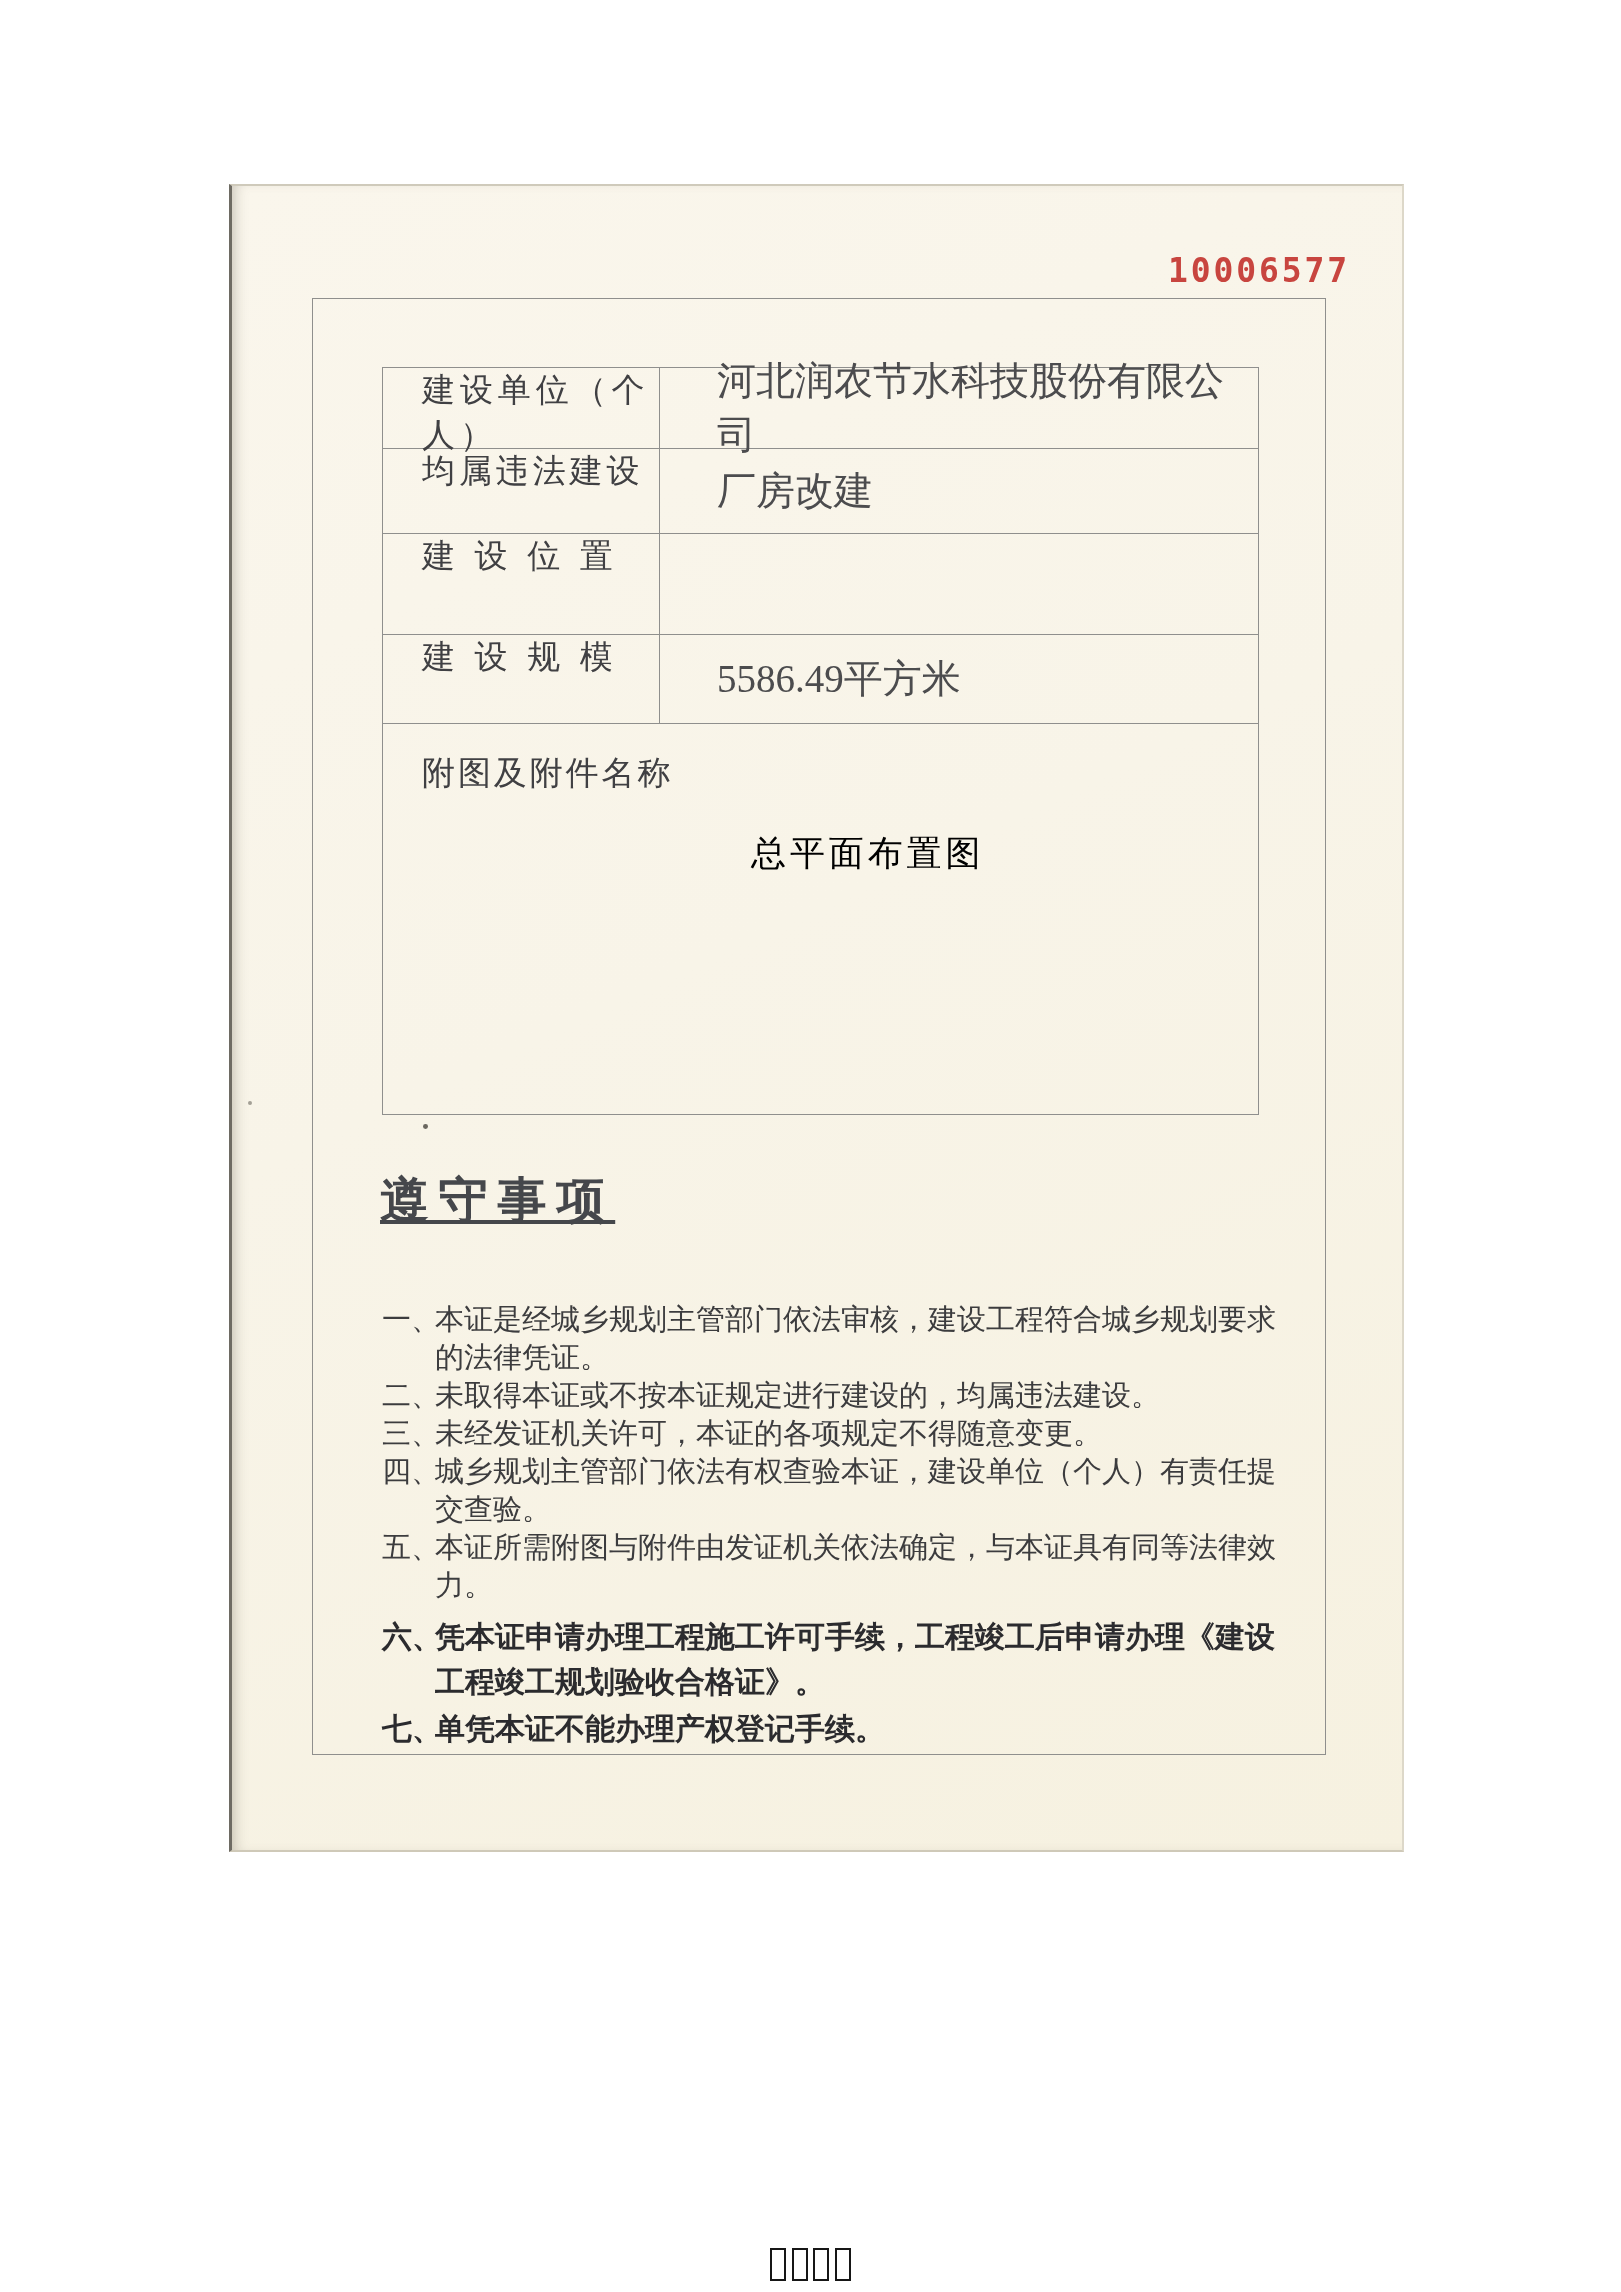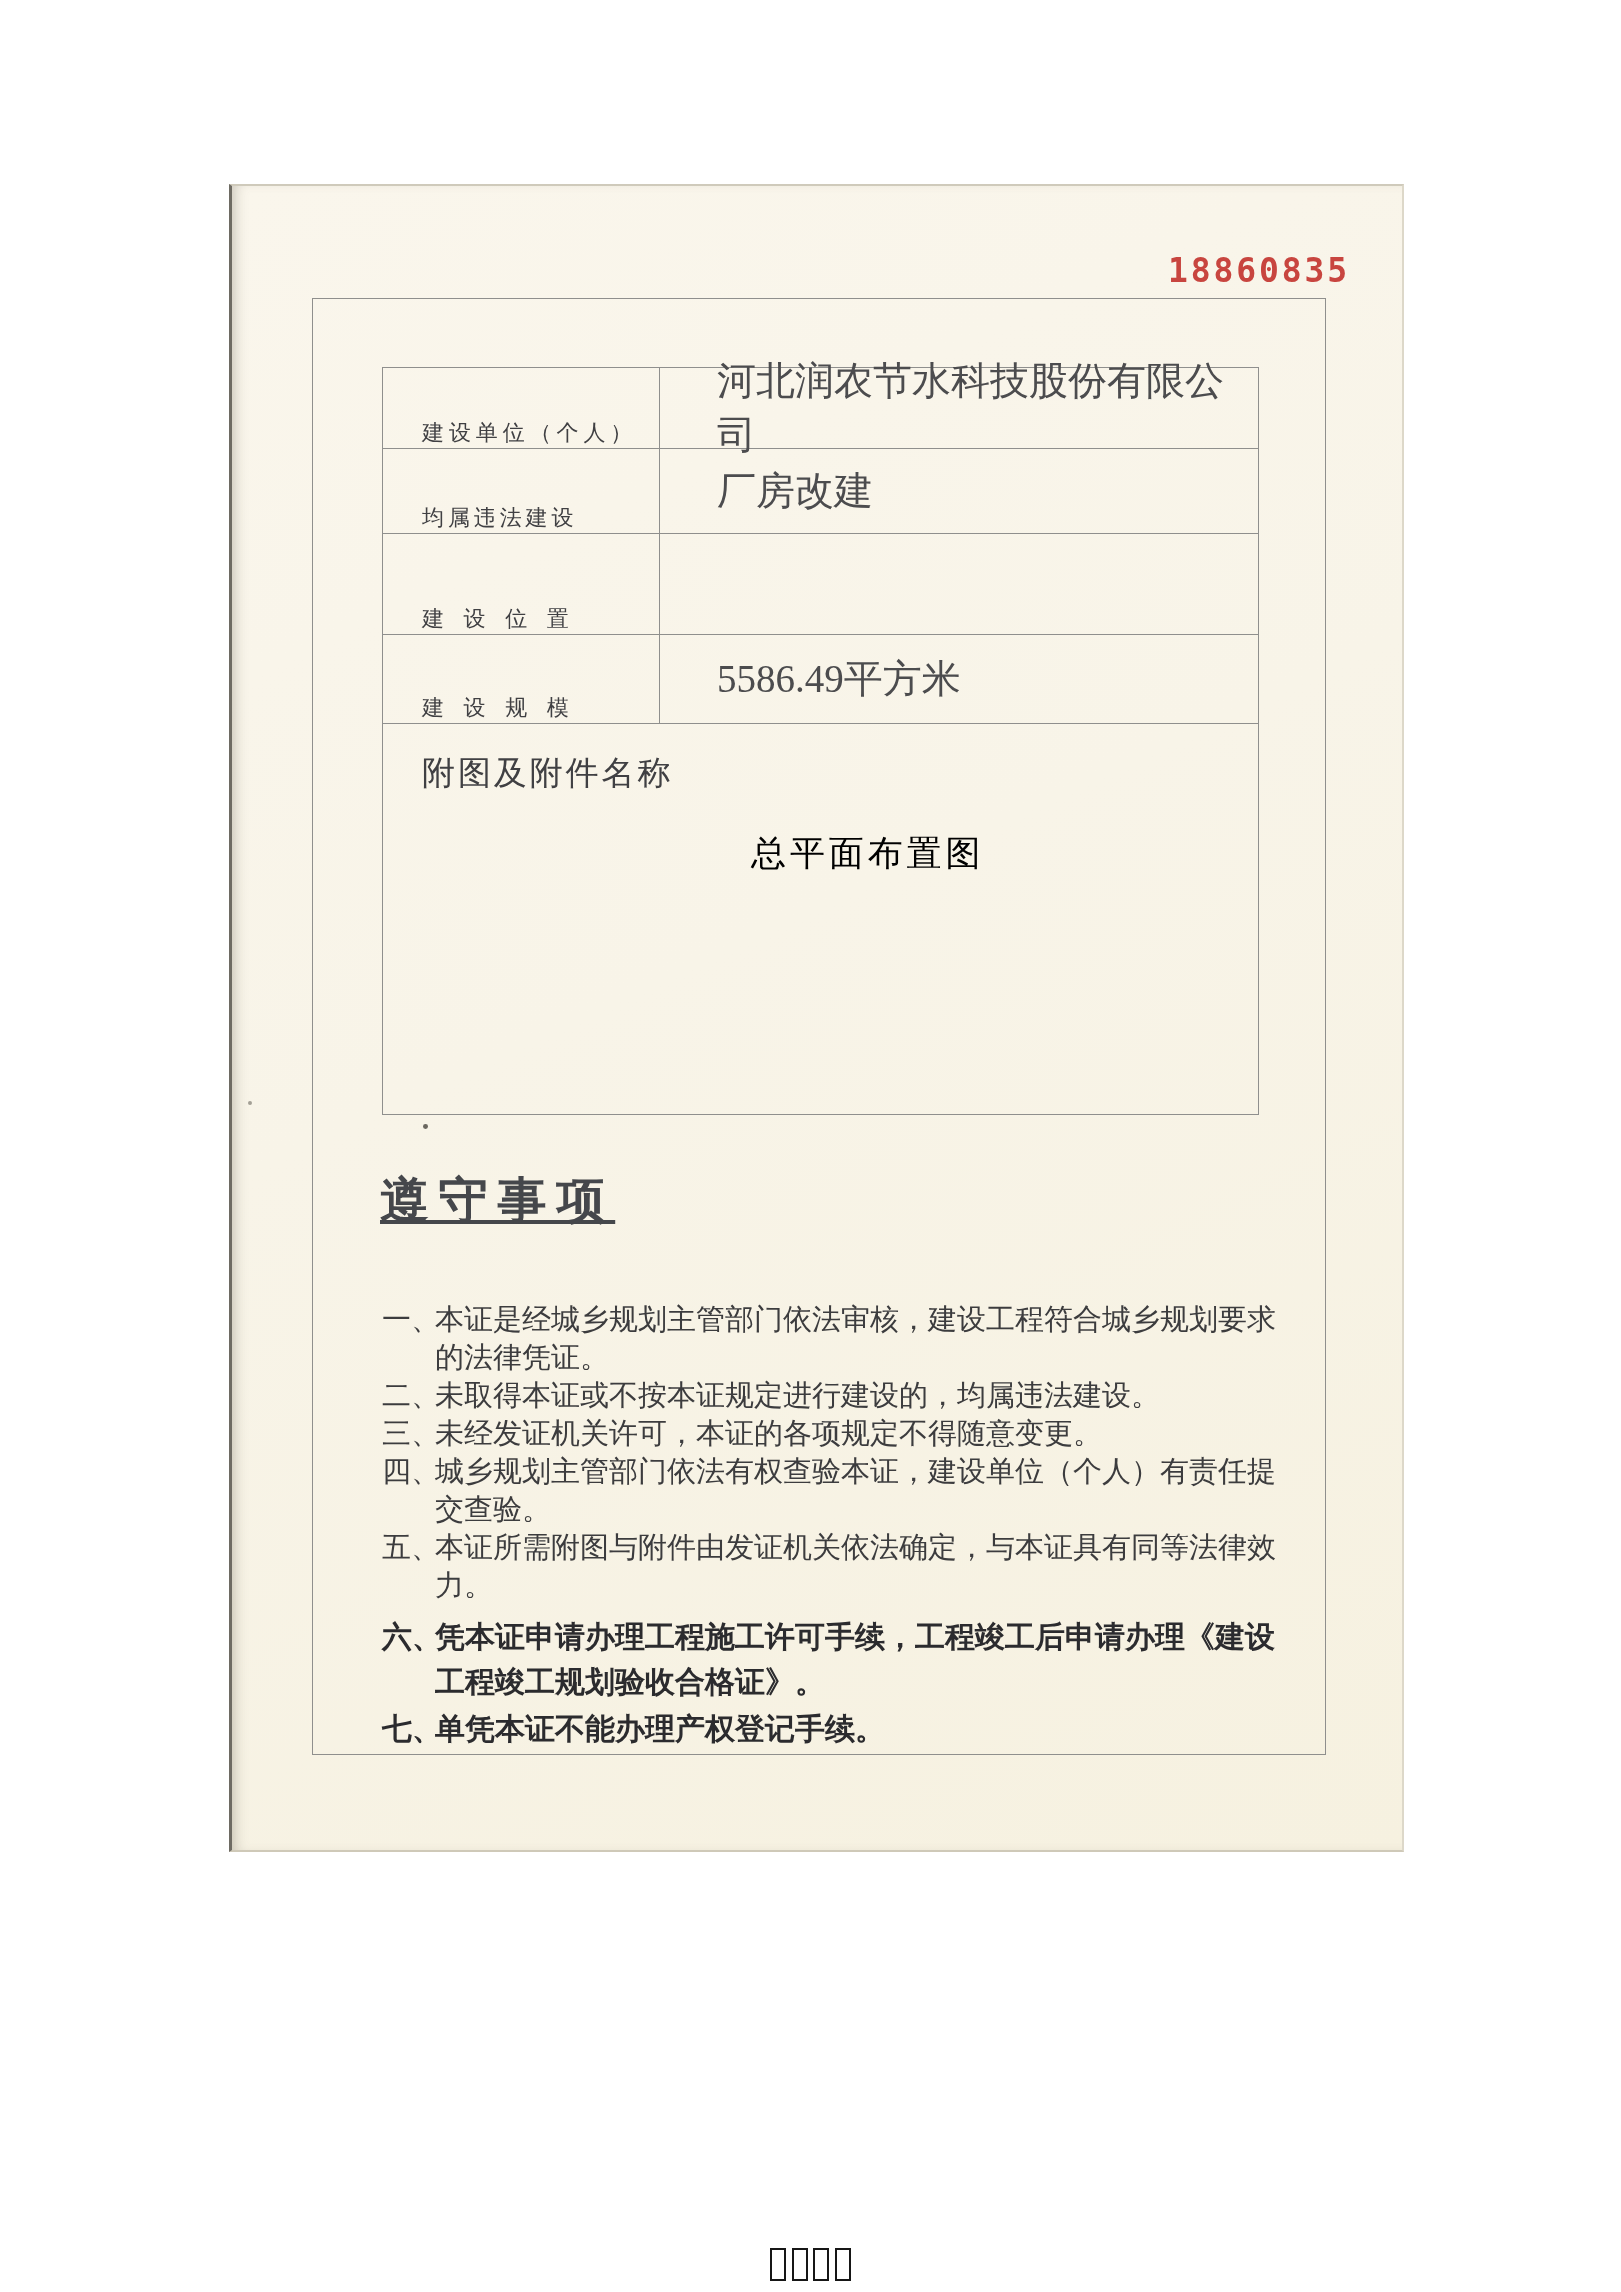--- a/index.html
+++ b/index.html
@@ -31,22 +31,22 @@
   }
   
   .ptable{
     position:absolute;left:382px;top:367px;width:875px;
     border:1px solid #8f8f8d;
     color:#48484a;
   }
   .trow{display:flex;border-bottom:1px solid #8f8f8d;}
   .tlabel{
     width:277px;border-right:1px solid #8f8f8d;box-sizing:border-box;
-    display:flex;align-items:flex-end;padding-left:39px;
-    font-size:22px;color:#404043;
+    display:flex;align-items:flex-start;padding-left:39px;
+    font-size:33px;color:#404043;
   }
   .tvalue{
     flex:1;display:flex;align-items:center;padding-left:57px;
     font-size:39px;color:#4c4c4e;
   }
   .trow:nth-child(1){height:80px;}
   .trow:nth-child(2){height:84px;}
   .trow:nth-child(3){height:100px;gap:34px;}
   .trow:nth-child(4){height:88px;}
   .trow:nth-child(1) .tlabel span{letter-spacing:4.9px;}
@@ -91,21 +91,21 @@
   .speck1{left:423px;top:1124px;width:4.9px;height:4.9px;}
   .speck2{left:248px;top:1101px;width:3.9px;height:3.9px;opacity:.6;}
 </style>
 </head>
 <body>
 
 <div class="page">
 
   <div class="paper"></div>
 
-  <div class="serial">18860835</div>
+  <div class="serial">10006577</div>
 
   <div class="outer-box"></div>
 
   <div class="ptable">
 
     <div class="trow">
       <div class="tlabel">
         <span>建设单位（个人）</span>
       </div>
       <div class="tvalue">

